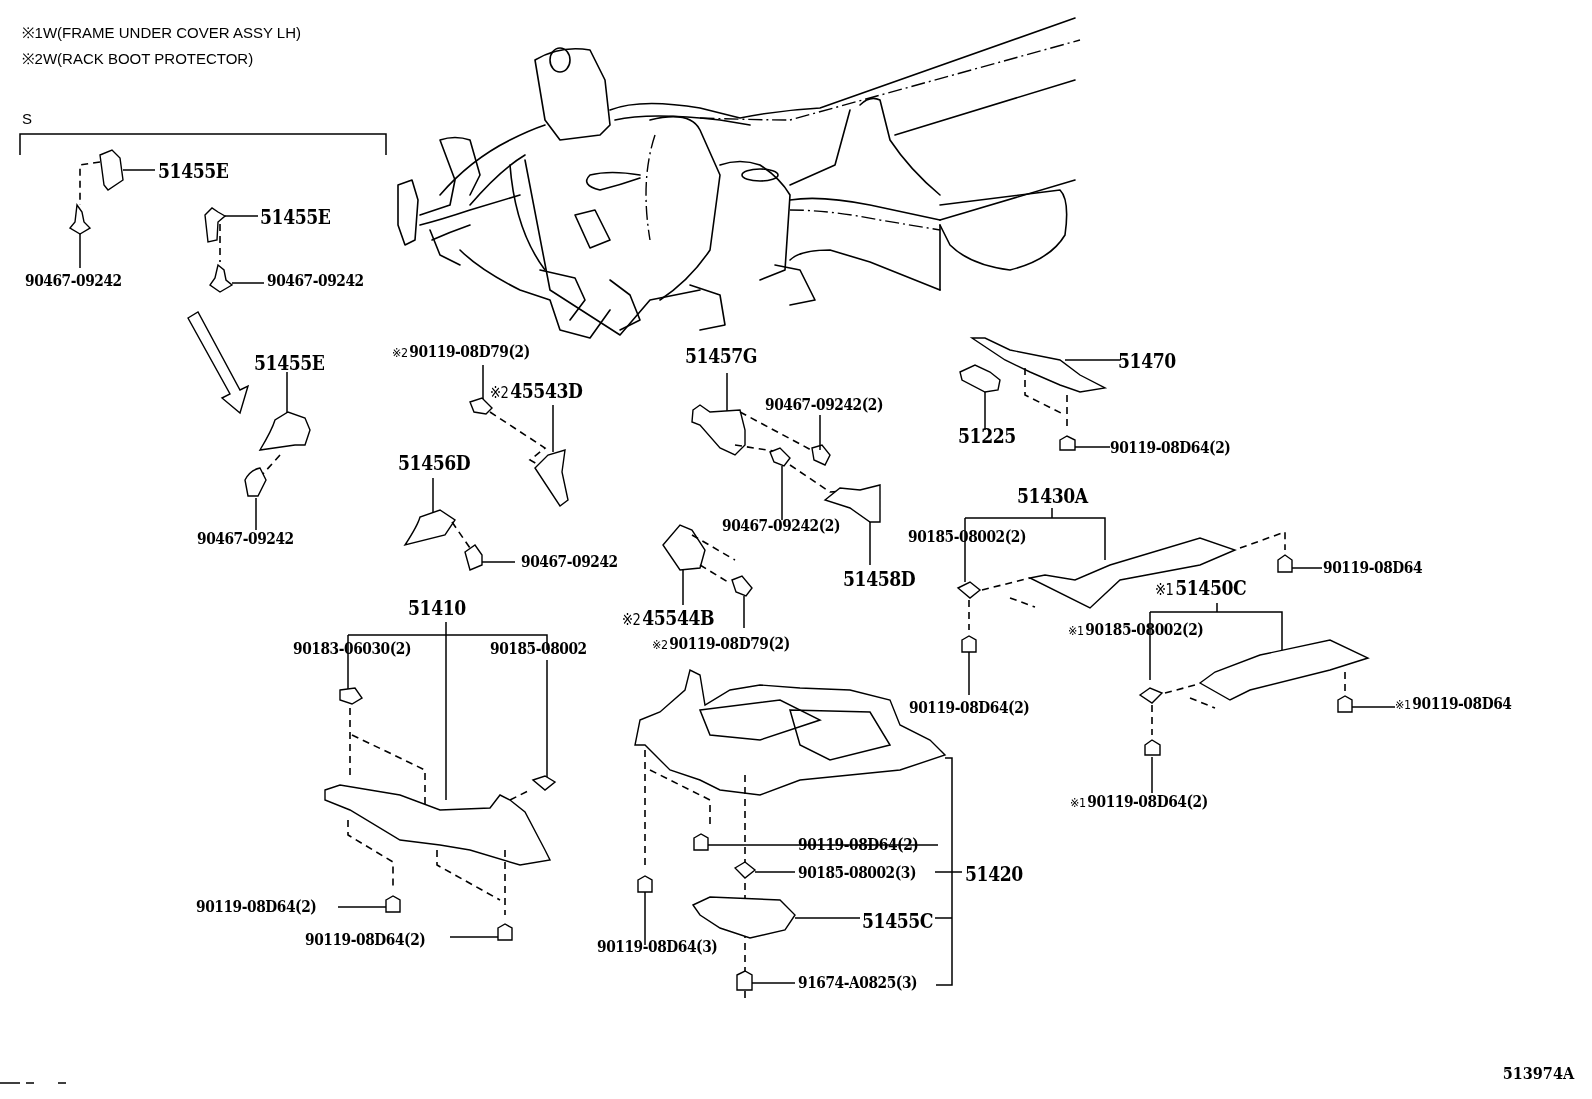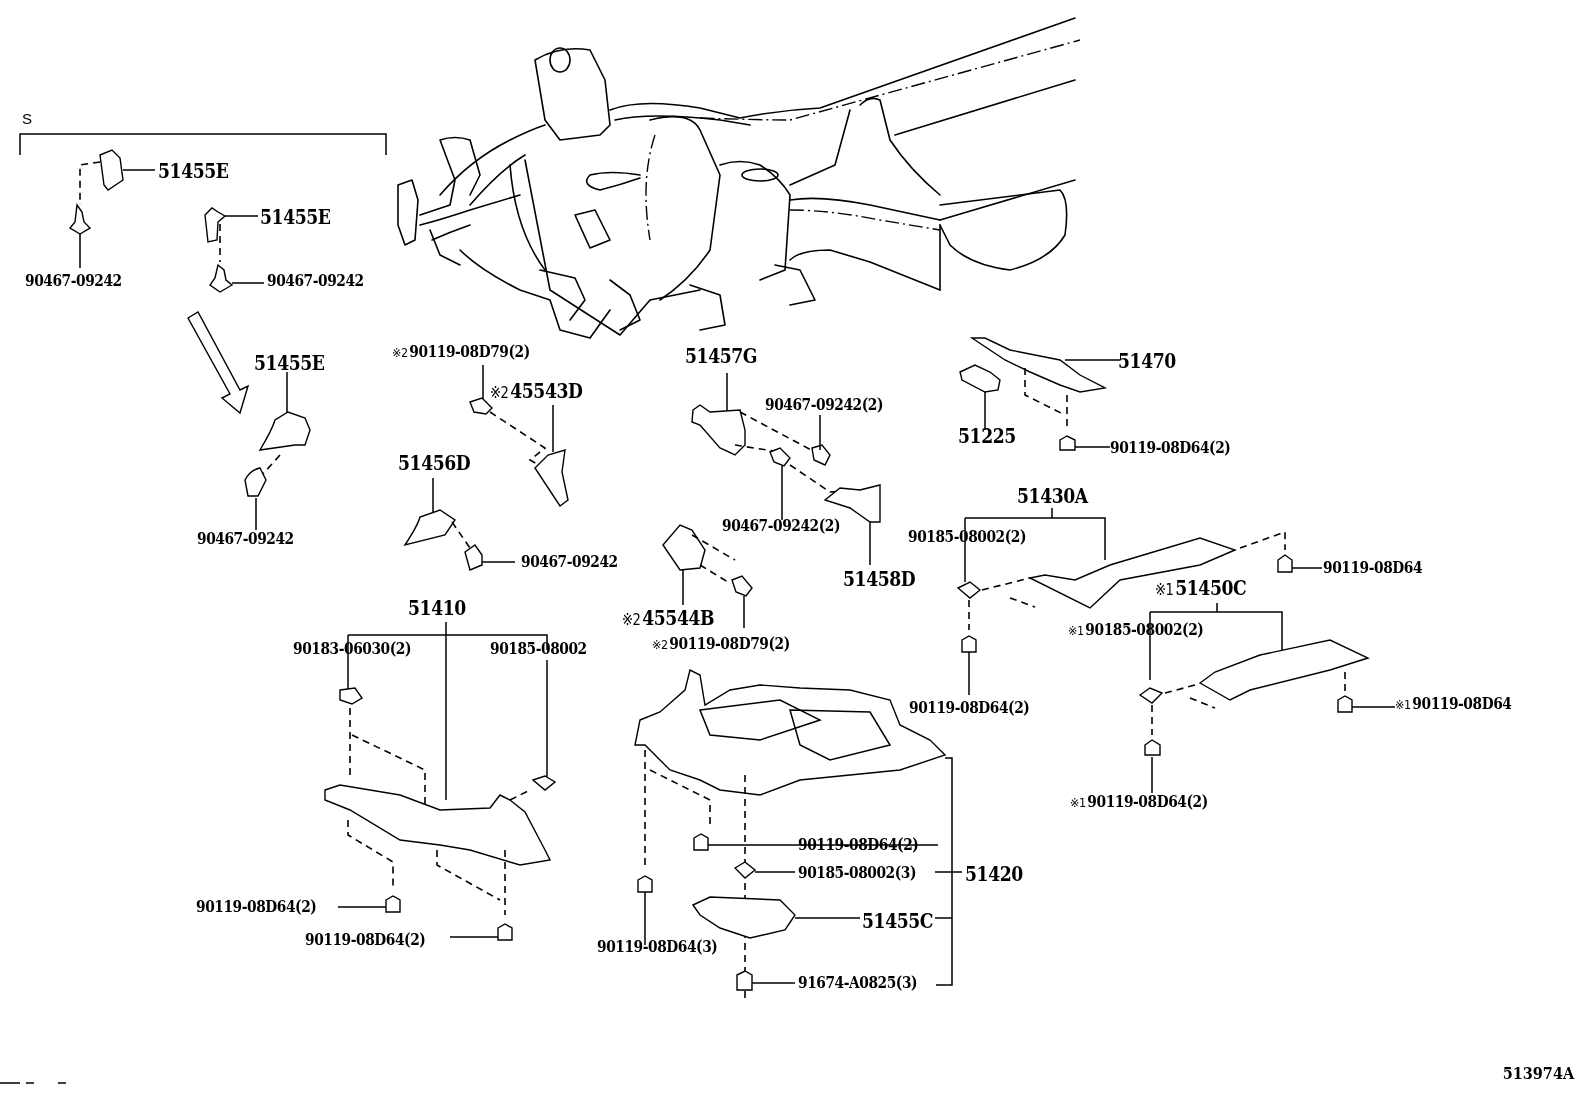--- a/index.html
+++ b/index.html
@@ -19,20 +19,22 @@
   .dd { fill: none; stroke: #000; stroke-width: 1.4; stroke-dasharray: 14 4 2 4; }
   .l { fill: none; stroke: #000; stroke-width: 1.5; }
   .p { fill: #fff; stroke: #000; stroke-width: 1.4; }
   .diagram-id { position: absolute; right: 18px; bottom: 16px; font-size: 17px; font-weight: bold;
                 font-family: "DejaVu Serif", serif; transform: scaleX(0.85); transform-origin: right bottom; }
 </style>
 </head>
 <body>
 
 <div class="notes">
+  <div><span>※1</span><span>W(FRAME UNDER COVER ASSY LH)</span></div>
+  <div><span>※2</span><span>W(RACK BOOT PROTECTOR)</span></div>
 </div>
 
 <svg class="art" width="1592" height="1099" viewBox="0 0 1592 1099">
 
   <g>
     <path class="l" d="M20 155 V134 H386 V155"></path>
   </g>
 
   <g>
     <path class="s" d="M535 60 Q560 45 590 50 L605 80 L610 125 L600 135 L560 140 L545 120 Z"></path>

